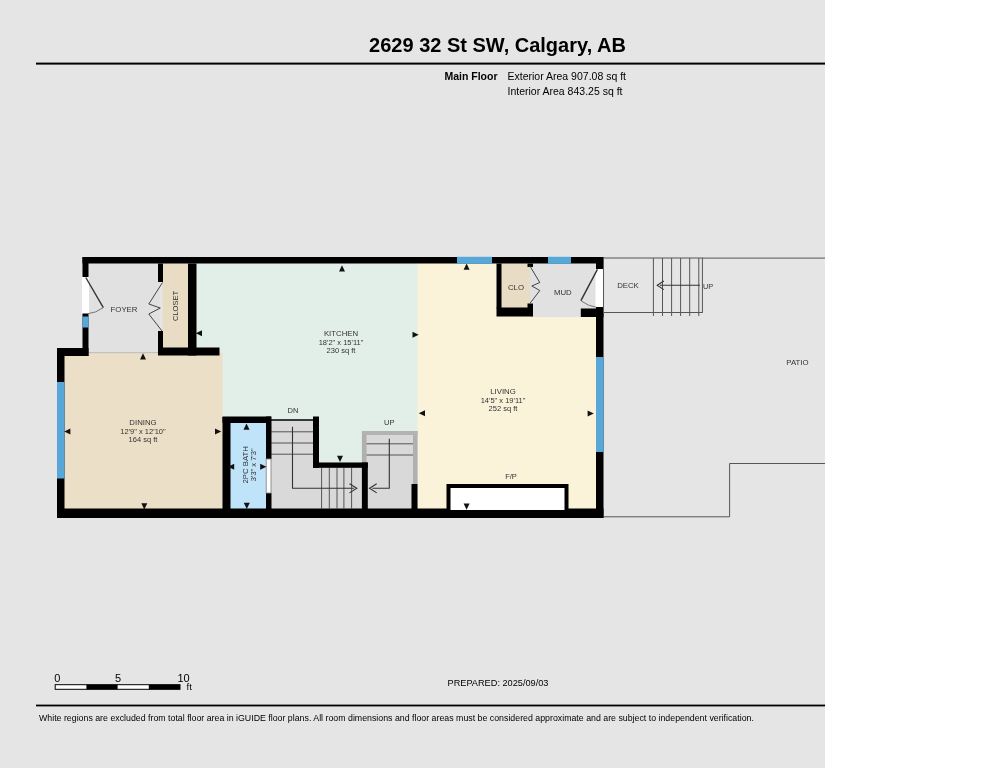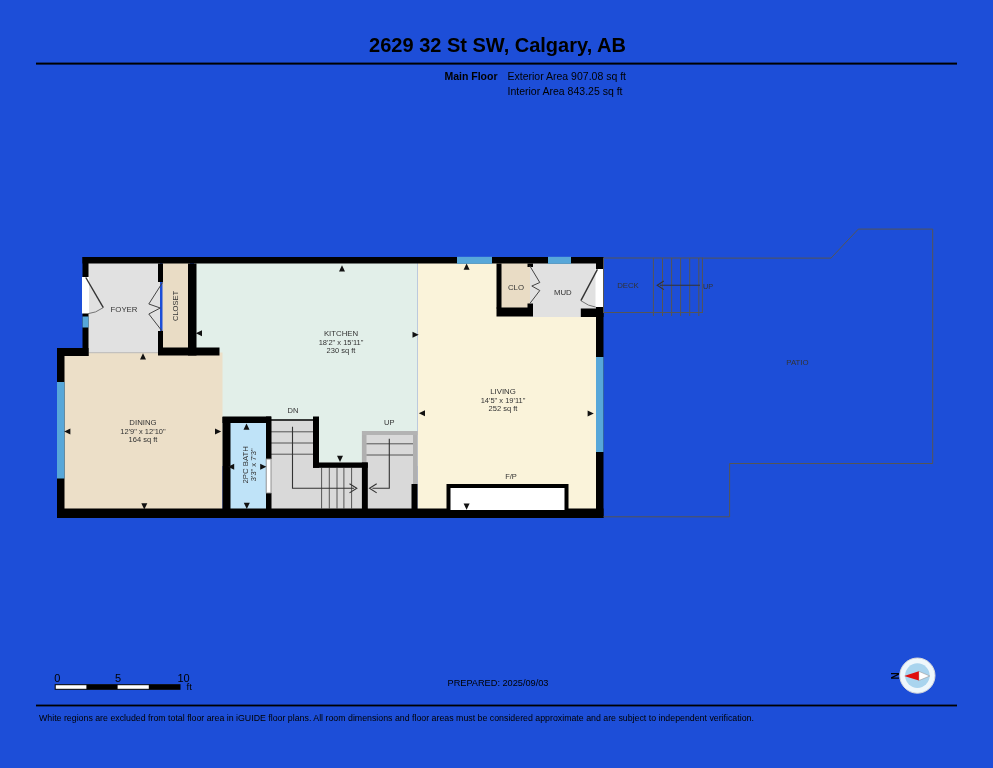--- a/index.html
+++ b/index.html
@@ -1,17 +1,17 @@
 <!DOCTYPE html>
 <html><head>
 <meta charset="utf-8">
 <title>Floor Plan</title>
 <style>
   html,body{margin:0;padding:0;background:#fff;}
-  #page{position:relative;width:993px;height:768px;background:#1d4ed8;overflow:hidden;}
+  #page{position:relative;width:825px;height:768px;background:#e5e5e5;overflow:hidden;}
   svg text{font-family:"Liberation Sans",sans-serif;}
 </style>
 </head>
 <body>
 <div id="page">
 <svg width="993" height="768" viewBox="0 0 993 768" xmlns="http://www.w3.org/2000/svg">
 
 <text x="497.5" y="52" font-size="20" font-weight="bold" text-anchor="middle" fill="#000">2629 32 St SW, Calgary, AB</text>
 
 <rect x="36" y="62.6" width="921" height="2" fill="#000"></rect>

